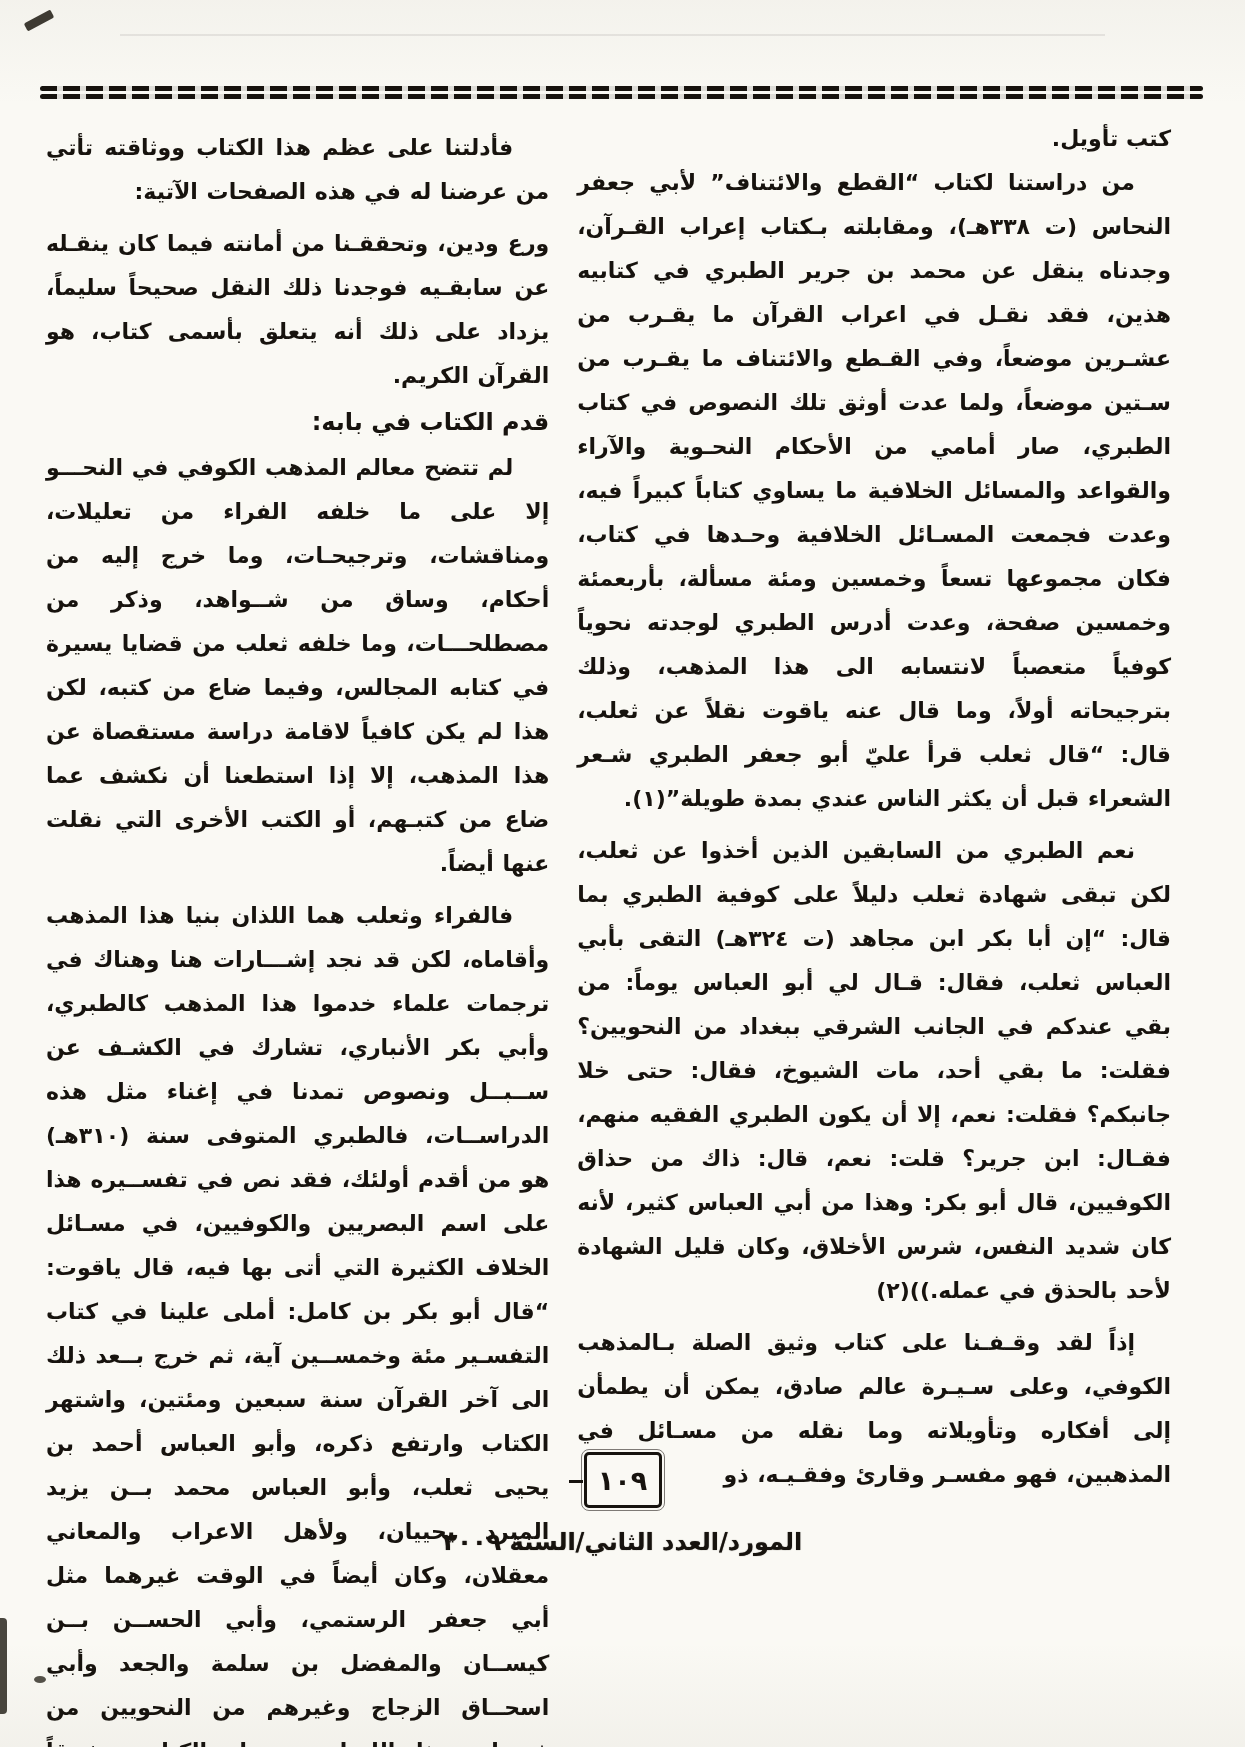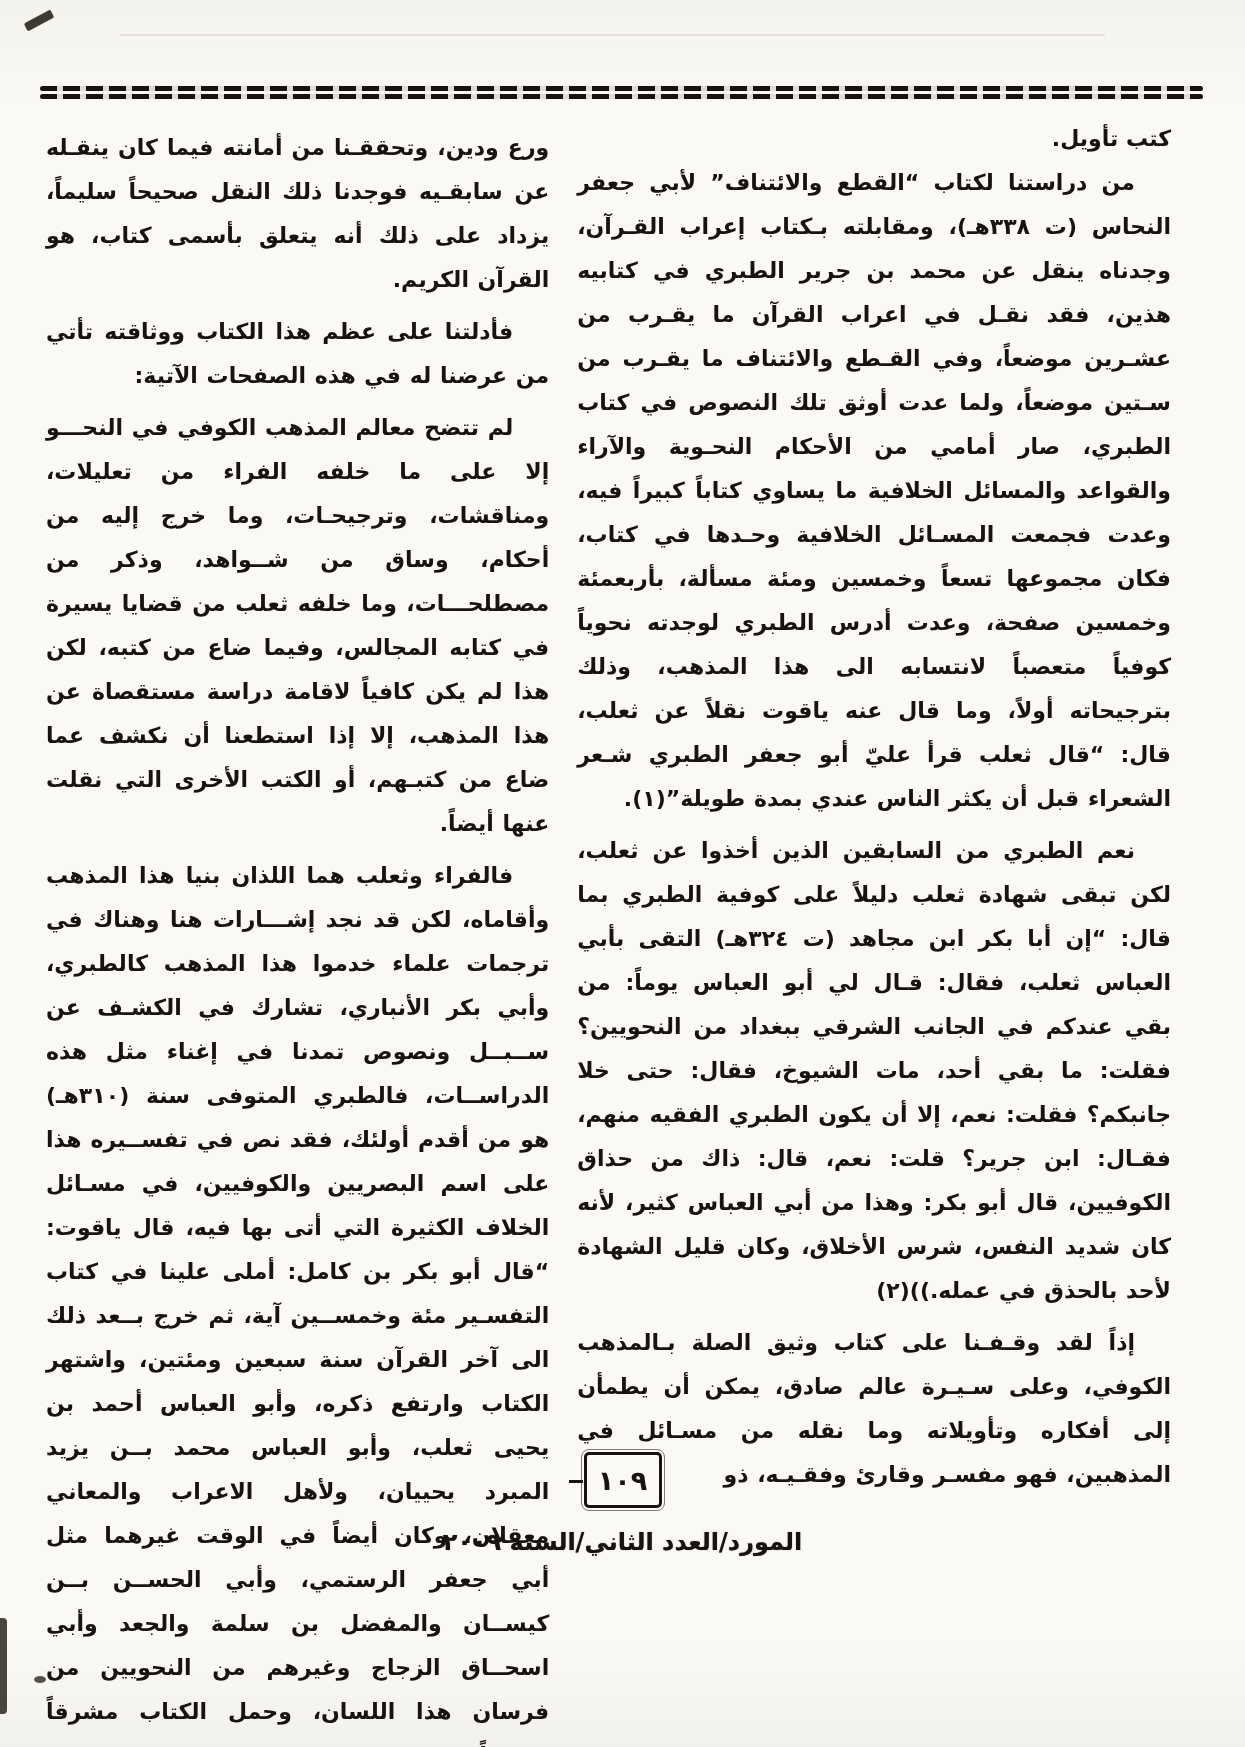--- a/index.html
+++ b/index.html
@@ -161,22 +161,23 @@
   <div class="content">
 
     <div class="col col-first">
       <p class="note-line">كتب تأويل.</p>
       <p class="body-text">من دراستنا لكتاب “القطع والائتناف” لأبي جعفر النحاس (ت ٣٣٨هـ)، ومقابلته بـكتاب إعراب القـرآن، وجدناه ينقل عن محمد بن جرير الطبري في كتابيه هذين، فقد نقـل في اعراب القرآن ما يقـرب من عشـرين موضعاً، وفي القـطع والائتناف ما يقـرب من سـتين موضعاً، ولما عدت أوثق تلك النصوص في كتاب الطبري، صار أمامي من الأحكام النحـوية والآراء والقواعد والمسائل الخلافية ما يساوي كتاباً كبيراً فيه، وعدت فجمعت المسـائل الخلافية وحـدها في كتاب، فكان مجموعها تسعاً وخمسين ومئة مسألة، بأربعمئة وخمسين صفحة، وعدت أدرس الطبري لوجدته نحوياً كوفياً متعصباً لانتسابه الى هذا المذهب، وذلك بترجيحاته أولاً، وما قال عنه ياقوت نقلاً عن ثعلب، قال: “قال ثعلب قرأ عليّ أبو جعفر الطبري شـعر الشعراء قبل أن يكثر الناس عندي بمدة طويلة”(١).</p>
       <p class="body-text">نعم الطبري من السابقين الذين أخذوا عن ثعلب، لكن تبقى شهادة ثعلب دليلاً على كوفية الطبري بما قال: “إن أبا بكر ابن مجاهد (ت ٣٢٤هـ) التقى بأبي العباس ثعلب، فقال: قـال لي أبو العباس يوماً: من بقي عندكم في الجانب الشرقي ببغداد من النحويين؟ فقلت: ما بقي أحد، مات الشيوخ، فقال: حتى خلا جانبكم؟ فقلت: نعم، إلا أن يكون الطبري الفقيه منهم، فقـال: ابن جرير؟ قلت: نعم، قال: ذاك من حذاق الكوفيين، قال أبو بكر: وهذا من أبي العباس كثير، لأنه كان شديد النفس، شرس الأخلاق، وكان قليل الشهادة لأحد بالحذق في عمله.))(٢)</p>
       <p class="body-text">إذاً لقد وقـفـنا على كتاب وثيق الصلة بـالمذهب الكوفي، وعلى سـيـرة عالم صادق، يمكن أن يطمأن إلى أفكاره وتأويلاته وما نقله من مسـائل في المذهبين، فهو مفسـر وقارئ وفقـيـه، ذو</p>
     </div>
 
     <div class="col col-second">
+      <p class="body-text">فأدلتنا على عظم هذا الكتاب ووثاقته تأتي من عرضنا له في هذه الصفحات الآتية:</p>
       <p class="body-text no-indent">ورع ودين، وتحققـنا من أمانته فيما كان ينقـله عن سابقـيه فوجدنا ذلك النقل صحيحاً سليماً، يزداد على ذلك أنه يتعلق بأسمى كتاب، هو القرآن الكريم.</p>
-      <p class="body-text">فأدلتنا على عظم هذا الكتاب ووثاقته تأتي من عرضنا له في هذه الصفحات الآتية:</p>
+      <h3 class="section-heading">قدم الكتاب في بابه:</h3>
       <p class="body-text">لم تتضح معالم المذهب الكوفي في النحـــو إلا على ما خلفه الفراء من تعليلات، ومناقشات، وترجيحـات، وما خرج إليه من أحكام، وساق من شــواهد، وذكر من مصطلحـــات، وما خلفه ثعلب من قضايا يسيرة في كتابه المجالس، وفيما ضاع من كتبه، لكن هذا لم يكن كافياً لاقامة دراسة مستقصاة عن هذا المذهب، إلا إذا استطعنا أن نكشف عما ضاع من كتبـهم، أو الكتب الأخرى التي نقلت عنها أيضاً.</p>
       <p class="body-text">فالفراء وثعلب هما اللذان بنيا هذا المذهب وأقاماه، لكن قد نجد إشـــارات هنا وهناك في ترجمات علماء خدموا هذا المذهب كالطبري، وأبي بكر الأنباري، تشارك في الكشـف عن ســبــل ونصوص تمدنا في إغناء مثل هذه الدراســات، فالطبري المتوفى سنة (٣١٠هـ) هو من أقدم أولئك، فقد نص في تفســيره هذا على اسم البصريين والكوفيين، في مسـائل الخلاف الكثيرة التي أتى بها فيه، قال ياقوت: “قال أبو بكر بن كامل: أملى علينا في كتاب التفسـير مئة وخمســين آية، ثم خرج بــعد ذلك الى آخر القرآن سنة سبعين ومئتين، واشتهر الكتاب وارتفع ذكره، وأبو العباس أحمد بن يحيى ثعلب، وأبو العباس محمد بــن يزيد المبرد يحييان، ولأهل الاعراب والمعاني معقلان، وكان أيضاً في الوقت غيرهما مثل أبي جعفر الرستمي، وأبي الحســن بــن كيســان والمفضل بن سلمة والجعد وأبي اسحــاق الزجاج وغيرهم من النحويين من فرسان هذا اللسان، وحمل الكتاب مشرقاً ومغرباً،</p>
     </div>
 
   </div>
 
   <div class="pagenum-box">
     <span class="pagenum">١٠٩</span>
   </div>
 

